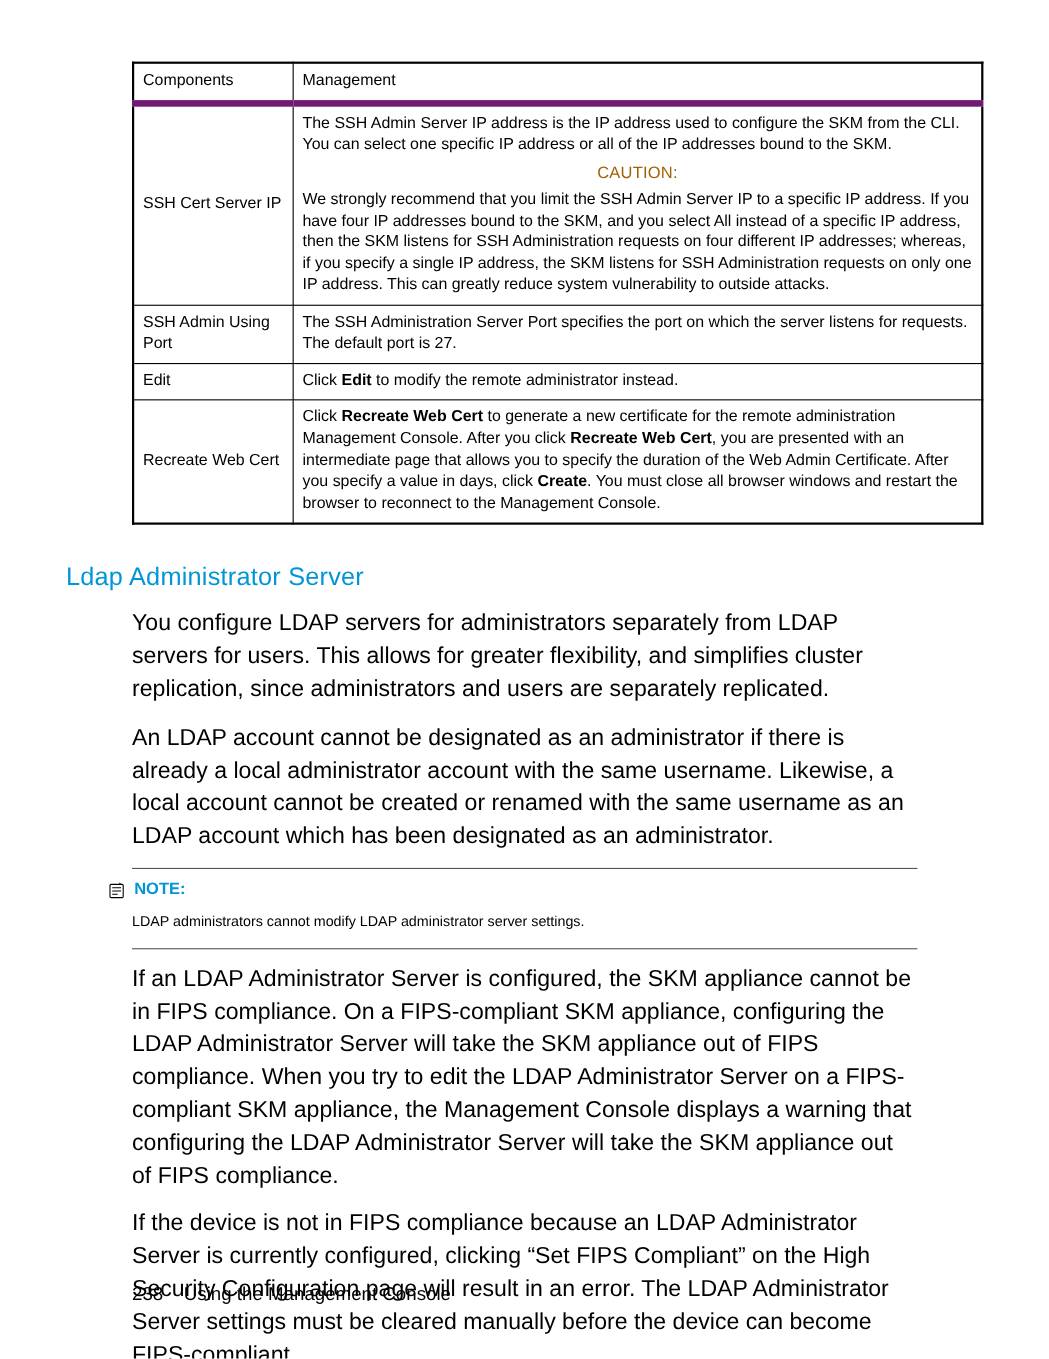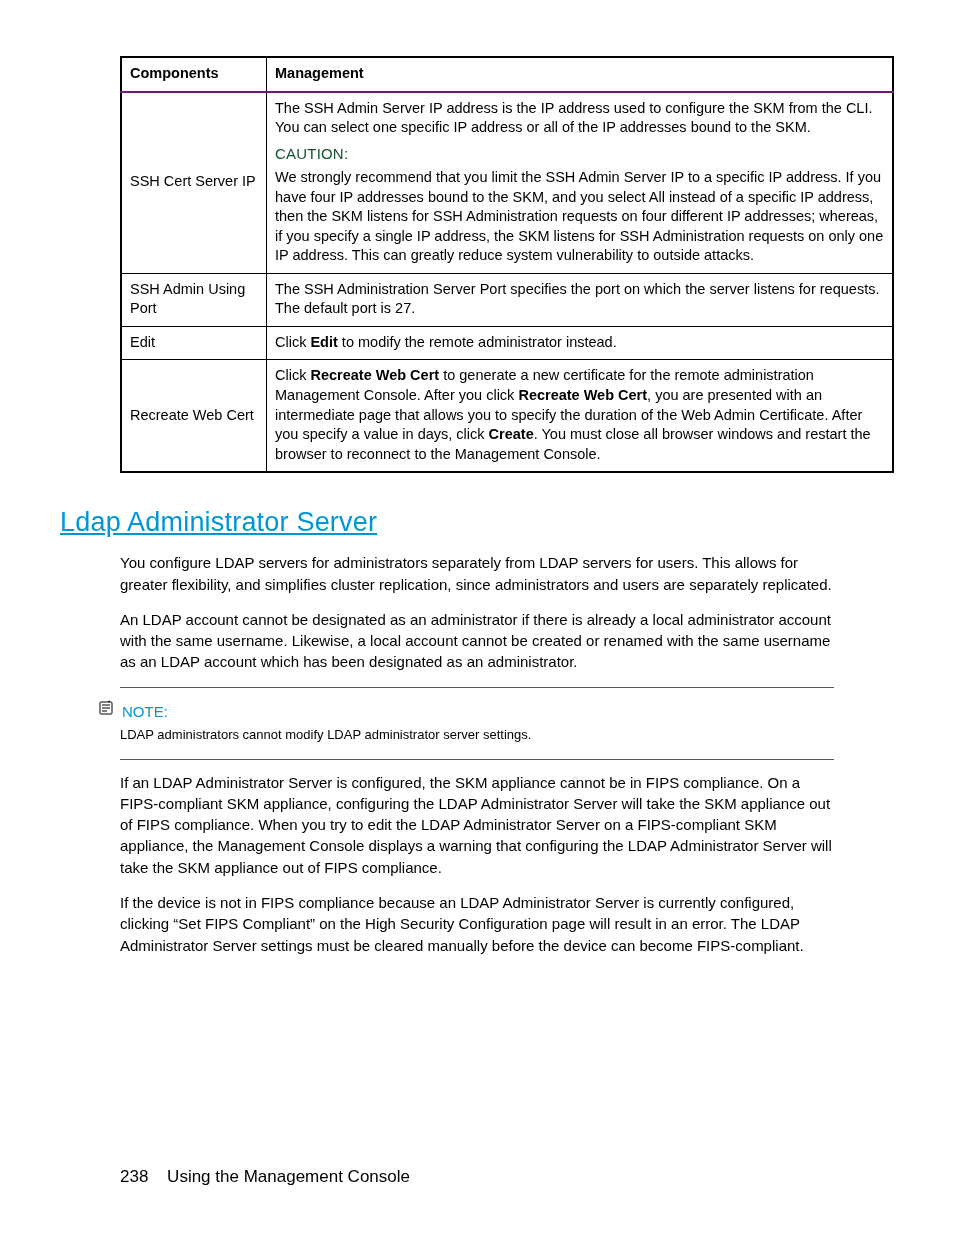--- a/index.html
+++ b/index.html
@@ -31,68 +31,69 @@
     line-height: 1.35;
   }
   table.comp th, table.comp td {
     border: 1px solid #000;
     padding: 6px 8px 7px 8px;
     text-align: left;
     vertical-align: middle;
     font-weight: 300;
   }
   table.comp th {
-    font-weight: 700;
-    border-bottom: 2px solid #701a75;
+    font-weight: 400;
+    border-bottom: 6px solid #701a75;
   }
   table.comp th:first-child { width: 128px; }
   .caution {
-    color: #14532d;
+    color: #a16207;
     font-size: 15px;
     margin: 6px 0 4px 0;
     letter-spacing: 0.2px;
+    text-align: center;
   }
   .desc-block p { margin: 0 0 6px 0; }
   .desc-block p:last-child { margin-bottom: 0; }
   strong { font-weight: 600; }
 
   h1.section {
     color: #0096d6;
     font-weight: 300;
-    font-size: 27px;
+    font-size: 23px;
     margin: 34px 0 14px 0;
     letter-spacing: 0.2px;
-    text-decoration: underline;
   }
   h2.subsection {
     color: #0096d6;
     font-weight: 300;
     font-size: 22px;
     margin: 30px 0 12px 0;
   }
   .body-text {
     margin-left: 60px;
     width: 714px;
-    font-size: 15px;
+    font-size: 21px;
     line-height: 1.42;
   }
   .body-text p { margin: 0 0 14px 0; }
 
   .note-block {
     margin: 12px 0 12px 60px;
     width: 714px;
     border-top: 1px solid #555;
     border-bottom: 1px solid #555;
     padding: 10px 0 14px 0;
   }
   .note-row {
     display: flex;
-    align-items: flex-end;
+    align-items: flex-start;
     gap: 8px;
     margin-left: -22px;
+    font-weight: bold;
   }
   .note-icon {
     width: 16px;
     flex: 0 0 16px;
     margin-top: 2px;
   }
   .note-label {
     color: #0096d6;
     font-size: 15px;
   }

